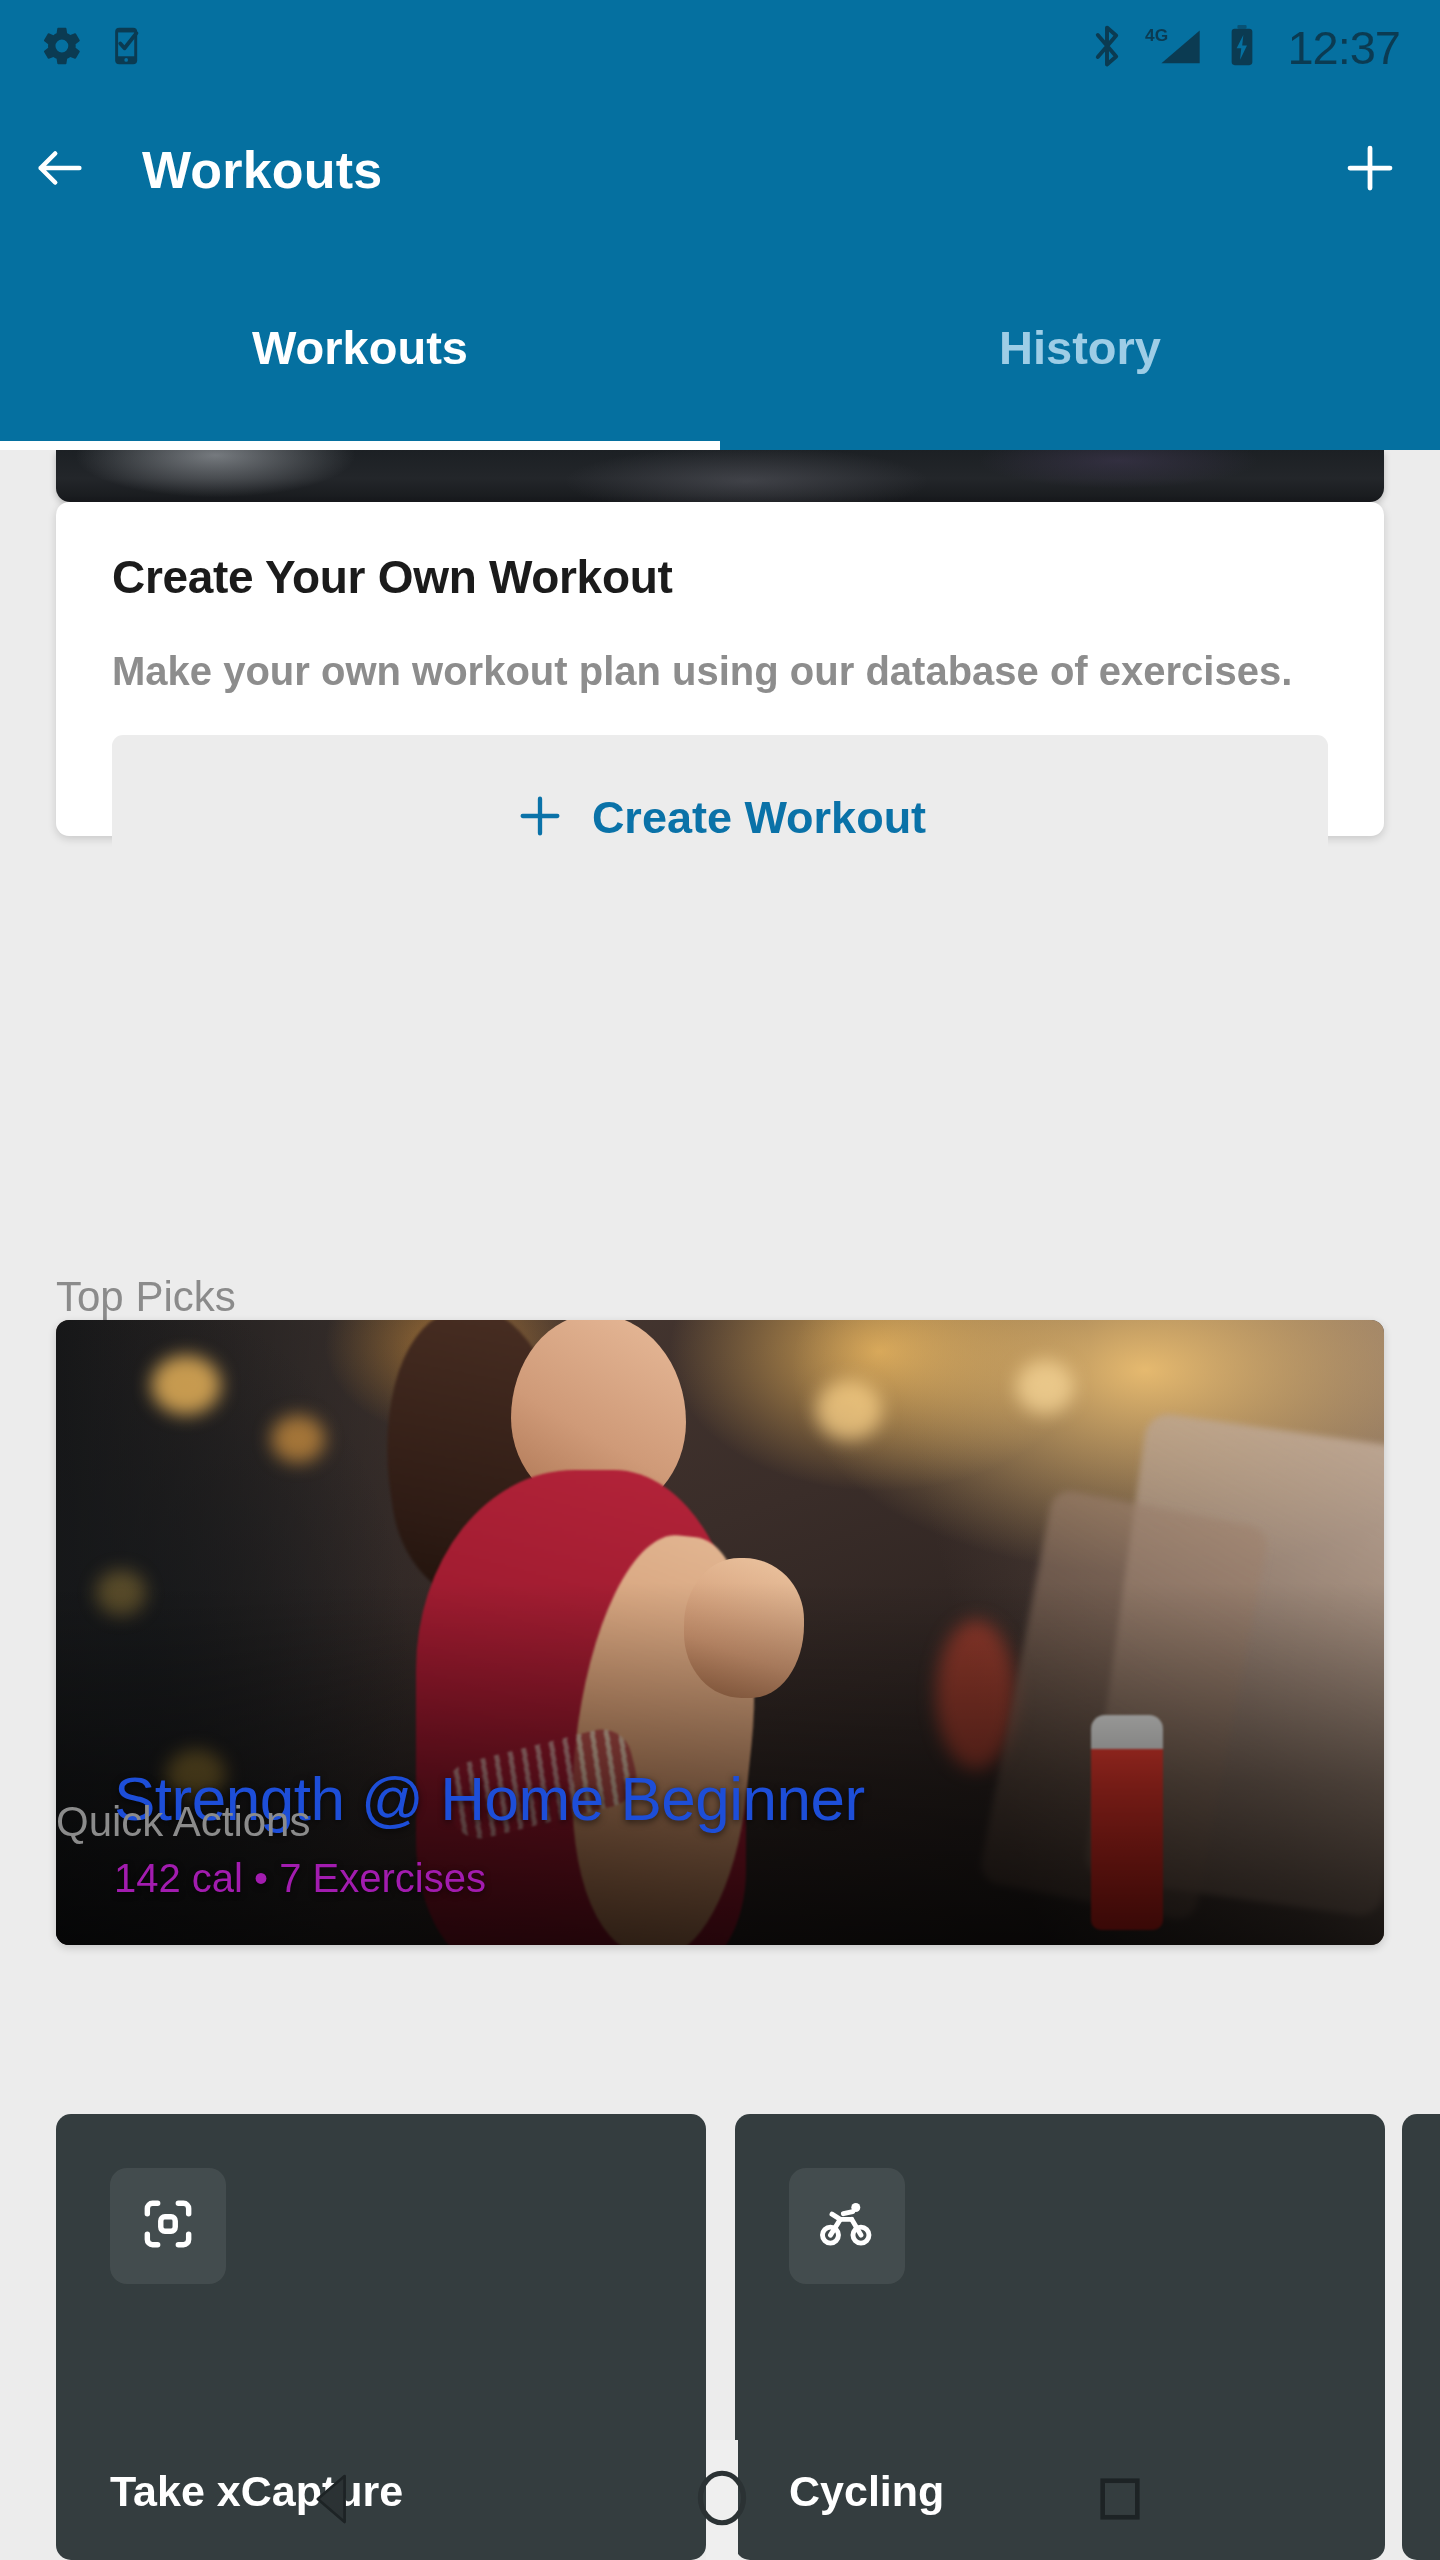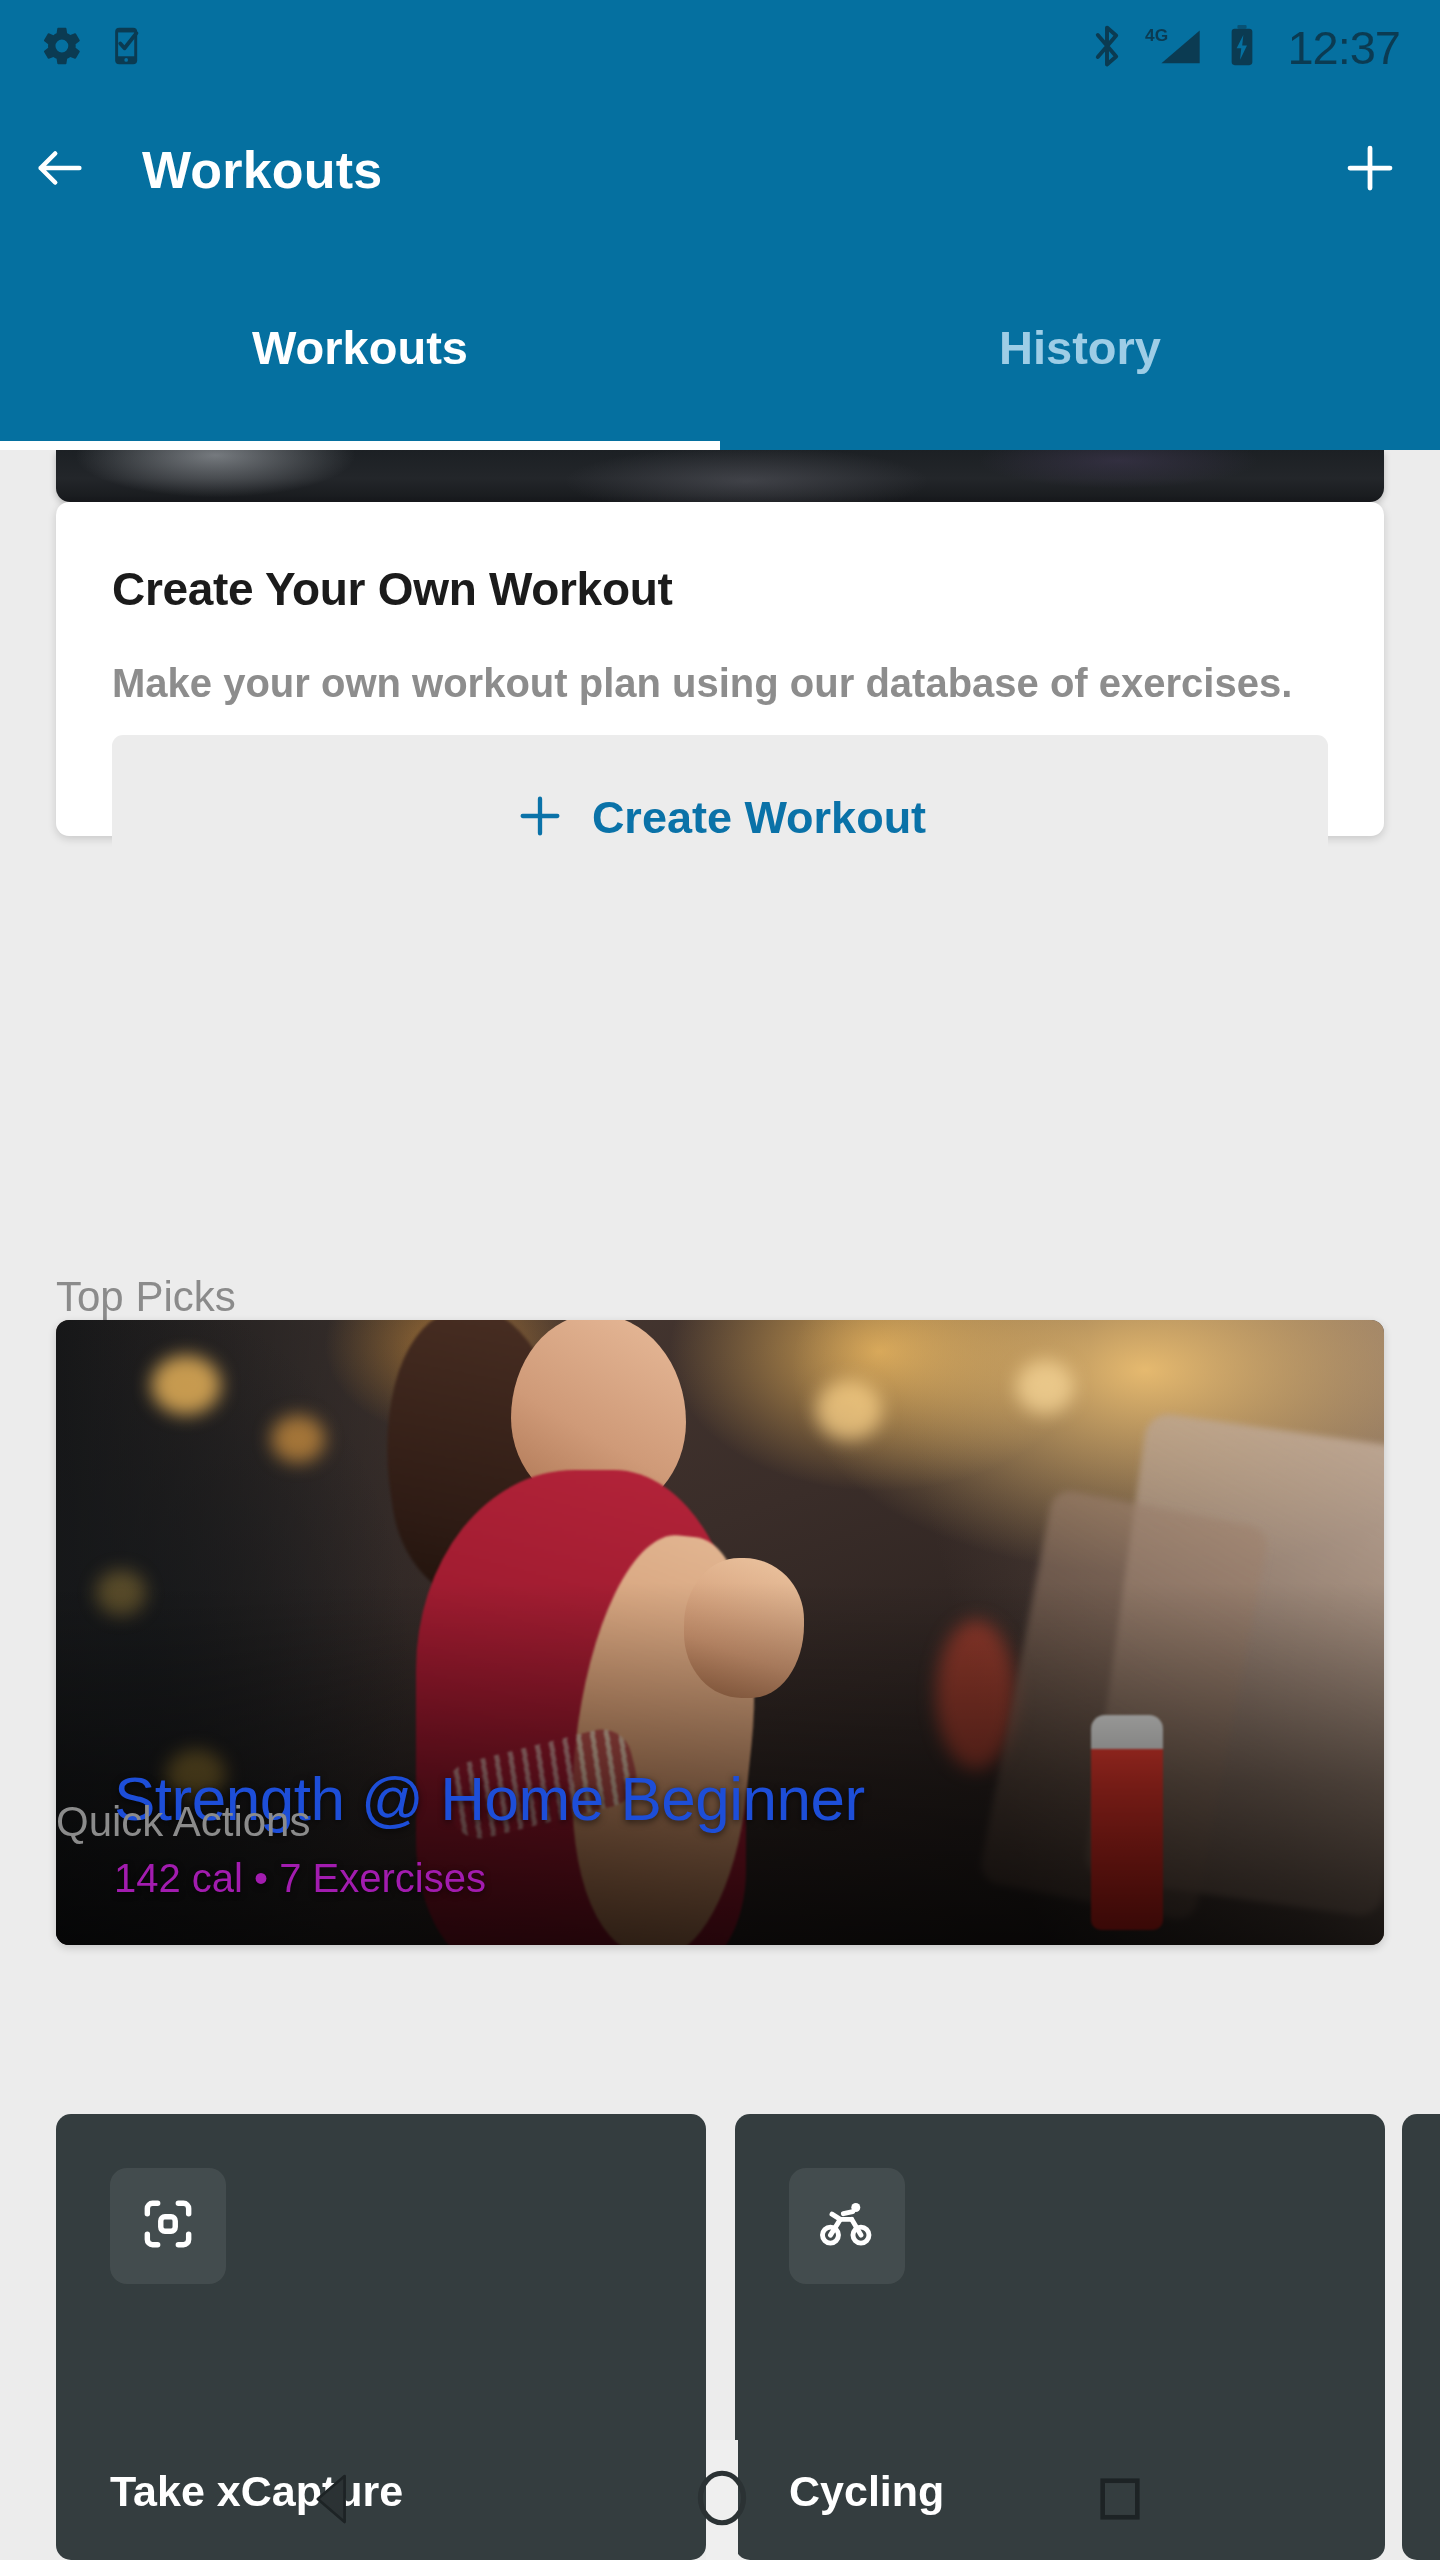--- a/index.html
+++ b/index.html
@@ -72,21 +72,21 @@
       radial-gradient(ellipse 200px 40px at 80% 20%, rgba(70,60,90,.5), rgba(0,0,0,0) 70%),
       linear-gradient(180deg,#1c2024 0%, #23262a 55%, #17191c 100%);
     box-shadow:0 3px 7px rgba(0,0,0,.22);
   }
 
   
   .create-card{
     position:absolute; top:52px; left:56px; width:1328px; height:334px;
     background:#ffffff; border-radius:13px;
     box-shadow:0 3px 8px rgba(0,0,0,.15);
-    padding:60px 56px 0 56px;
+    padding:48px 56px 0 56px;
   }
   .create-title{
     font-size:46px; font-weight:700; color:#1b1b1b; letter-spacing:-0.3px;
   }
   .create-sub{
     margin-top:42px; font-size:40px; font-weight:700; color:#8d8d8d;
     line-height:1.28; max-width:1190px;
   }
   .create-btn{
     position:absolute; left:112px; top:285px; width:1216px; height:165px;

